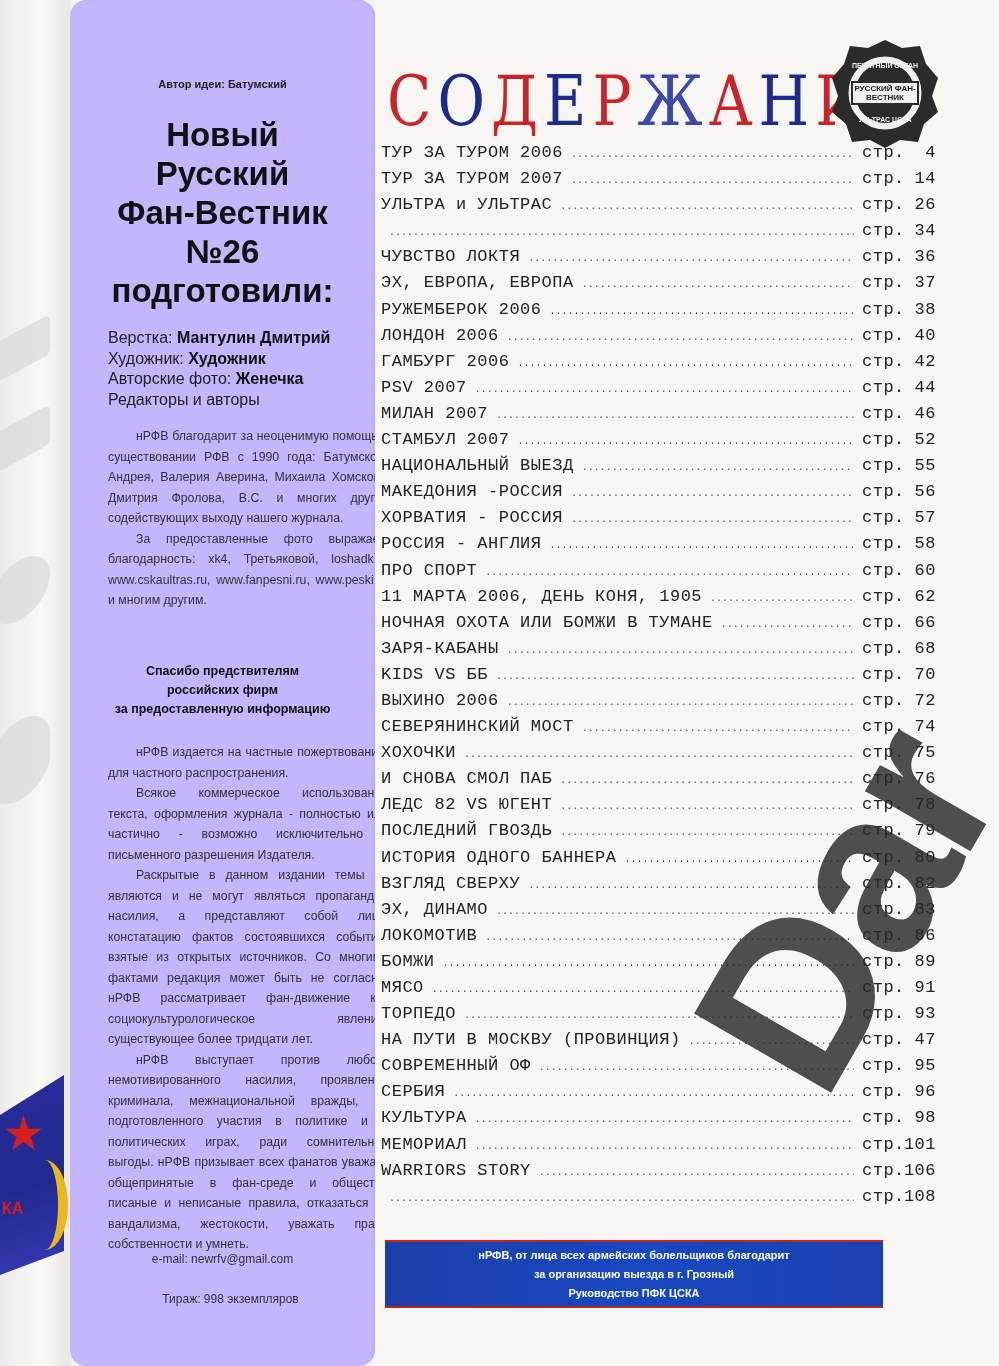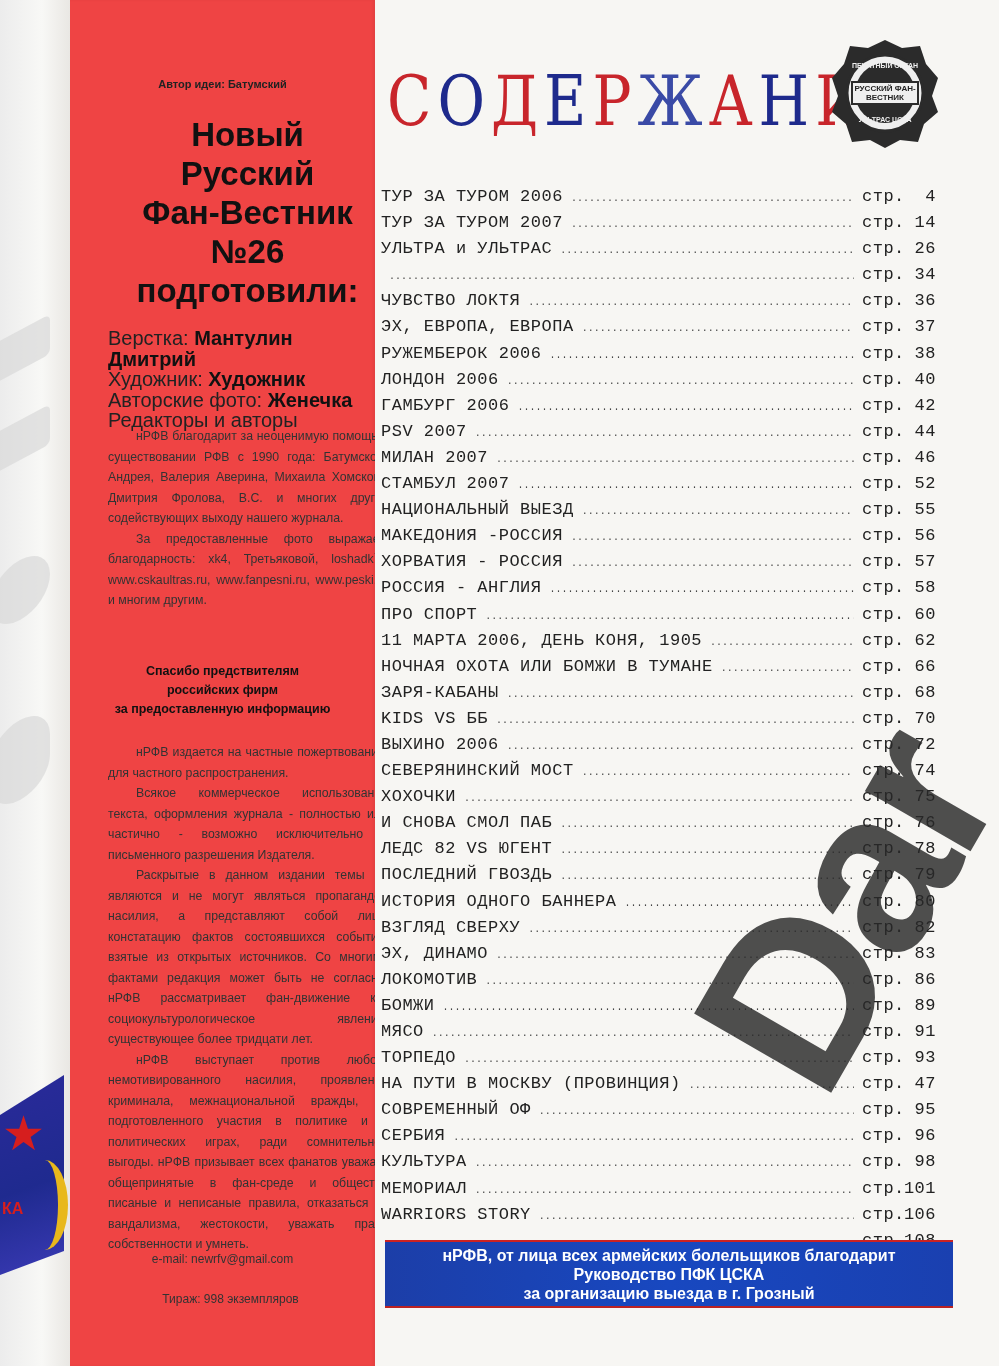--- a/index.html
+++ b/index.html
@@ -29,33 +29,34 @@
   .spine .wreath {
     position:absolute; left:22px; top:1160px; width:36px; height:90px;
     border-right:10px solid #e8b81c; border-radius:0 50% 50% 0;
   }
   .spine .ka {
     position:absolute; left:2px; top:1200px; color:#d61e1e; font-weight:bold; font-size:16px;
   }
   
   .pink {
     position:absolute; left:70px; top:0; width:305px; height:1366px;
-    background:#ef4444;
+    background:#c4b5fd;
     box-shadow: inset -2px 0 3px rgba(0,0,0,.05);
+    border-radius: 16px;
   }
   .pink .author {
     position:absolute; top:78px; left:0; width:305px; text-align:center;
     font-size:11px; font-weight:bold; color:#222;
   }
   .pink .masthead {
     position:absolute; top:115px; left:0; width:305px; text-align:center;
-    font-size:33px; font-weight:bold; line-height:39px; color:#111;margin-left:25px;
+    font-size:33px; font-weight:bold; line-height:39px; color:#111;
   }
   .pink .credits {
-    position:absolute; top:328px; left:38px; font-size:20px; line-height:20.5px; color:#222;
+    position:absolute; top:328px; left:38px; font-size:16px; line-height:20.5px; color:#222;
   }
   .pink .credits b { color:#111; }
   .pink p {
     margin:0; font-size:12.3px; line-height:20.5px; color:#333; text-align:justify;
     text-indent:28px;
   }
   .pink .block1 { position:absolute; top:426px; left:38px; width:280px; }
   .pink .thanks {
     position:absolute; top:662px; left:0; width:305px; text-align:center;
     font-size:12.5px; font-weight:bold; line-height:19px; color:#111;
@@ -82,27 +83,27 @@
   .toc-row {
     display:flex; align-items:baseline; height:26.1px;
     font-family:Liberation Mono, monospace; font-size:17px; color:#222; letter-spacing:.5px;
   }
   .toc-row .t { white-space:nowrap; }
   .toc-row .dots {
     flex:1; overflow:hidden; white-space:nowrap; margin:0 8px; color:#444; font-size:10px;
     letter-spacing:0;
   }
   .toc-row .dots::before { content:"....................................................................................................................................................................................................................................................."; }
-  .toc-row .s { width:40px; white-space:nowrap;margin-top:44px; }
+  .toc-row .s { width:40px; white-space:nowrap; }
   .toc-row .p { width:34px; text-align:right; white-space:nowrap; }
   .banner {
-    position:absolute; left:10px; top:1240px; width:568px; height:68px;
+    position:absolute; left:10px; top:1240px; width:498px; height:68px;
     background: linear-gradient(90deg,#1c3ea8 0%,#1848c0 50%,#1a40b0 100%);
     border-top:2px solid #c22; border-bottom:2px solid #b22;
-    color:#fff; text-align:center; font-weight:bold; font-size:16px; line-height:19px;
+    color:#fff; text-align:center; font-weight:bold; font-size:11px; line-height:19px;
     padding-top:4px; box-sizing:border-box;
   }
   .watermark {
     position:absolute; left:640px; top:1000px; font-family:"Liberation Sans", sans-serif;
     font-weight:bold; font-size:230px; color:rgba(40,40,40,.82);
     transform: rotate(-60deg); transform-origin: left top; letter-spacing:-8px;
   }
 </style>
 </head>
 <body>
@@ -408,18 +409,18 @@
       </div>
       <div class="toc-row">
         <span class="dots"></span>
         <span class="s">стр.</span>
         <span class="p">108</span>
       </div>
     </div>
 
   <div class="banner">
     <div>нРФВ, от лица всех армейских болельщиков благодарит</div>
+    <div>за организацию выезда в г. Грозный</div>
     <div>Руководство ПФК ЦСКА</div>
-    <div>за организацию выезда в г. Грозный</div>
   </div>
 </div>
 
 <div class="watermark">Dar</div>
 
 </body></html>

